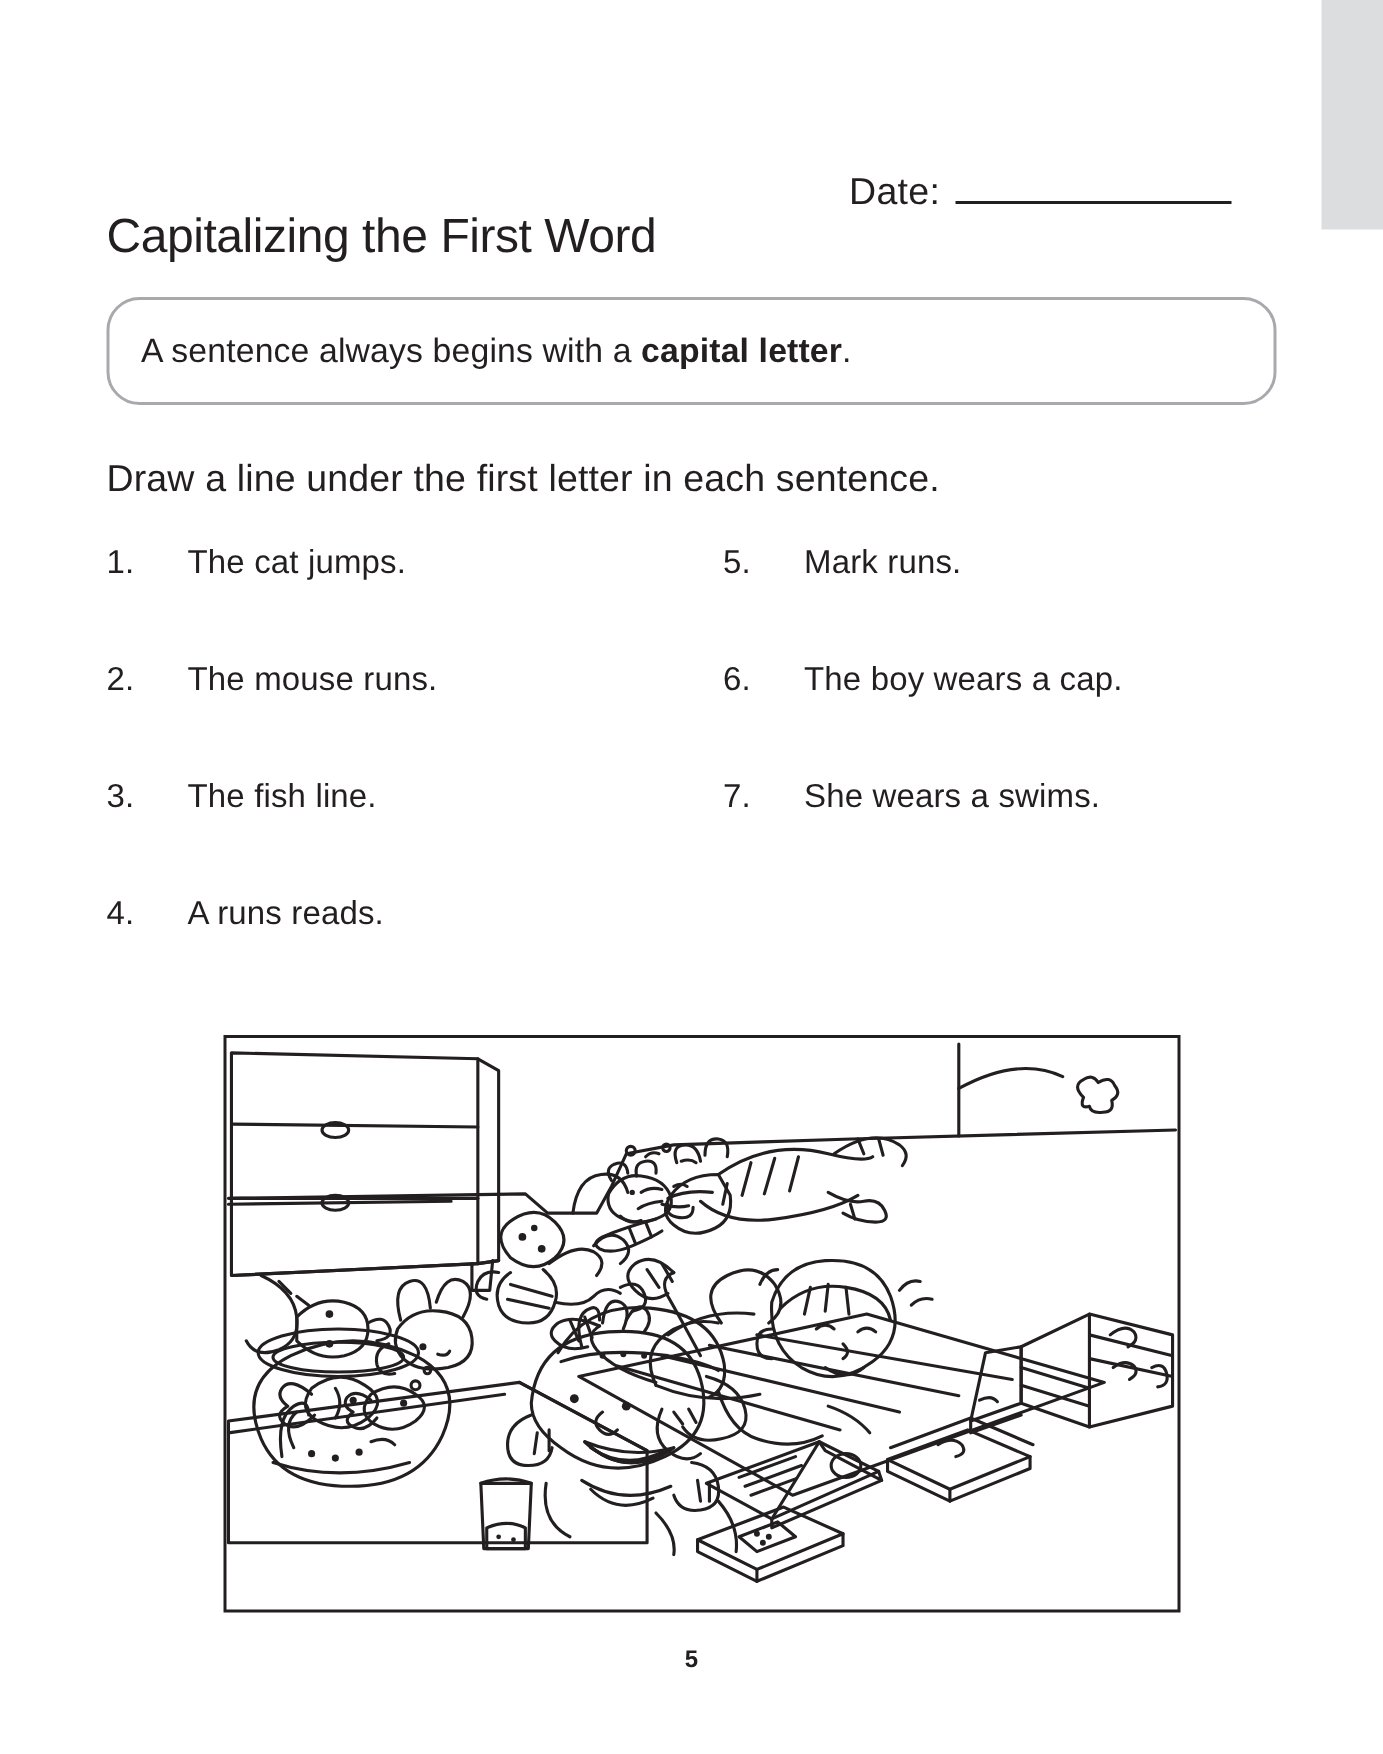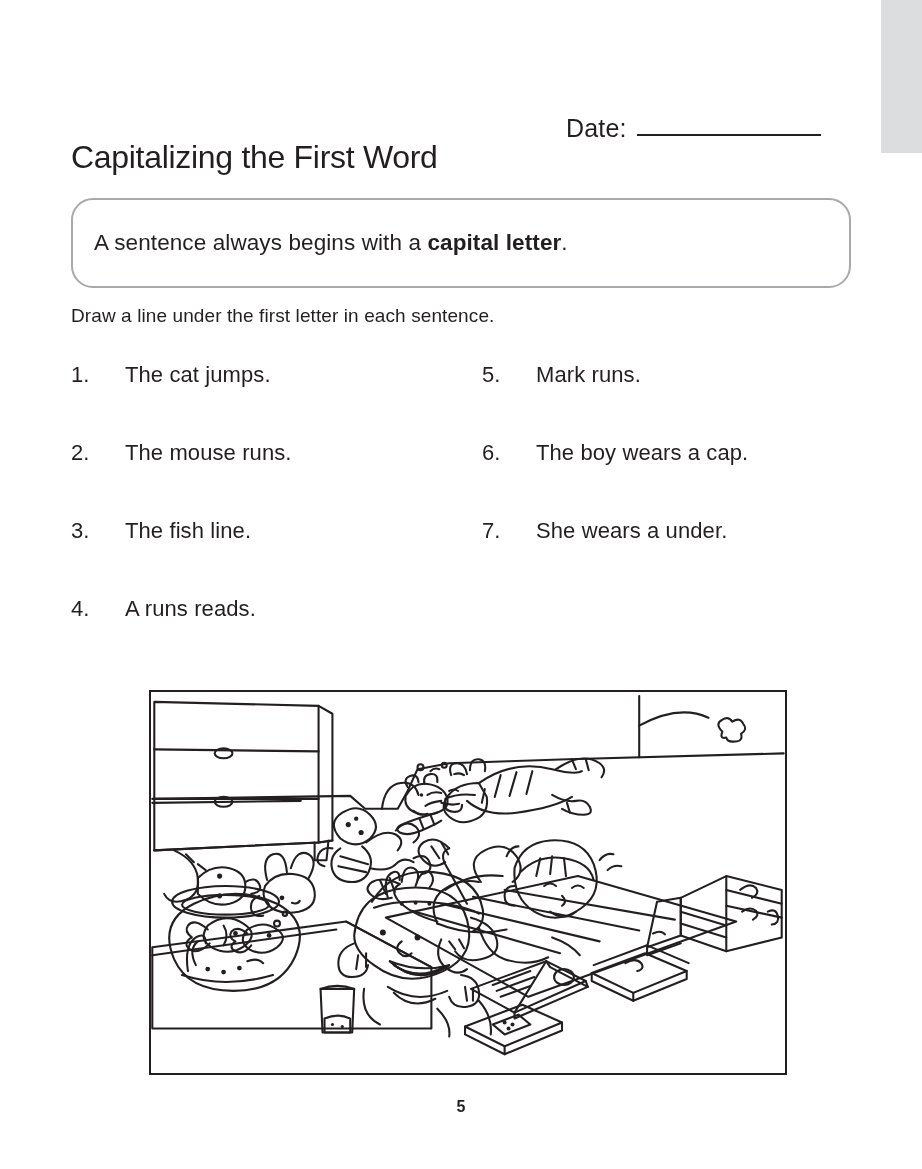--- a/index.html
+++ b/index.html
@@ -60,42 +60,42 @@
     color: #231f20;
     line-height: 1.15;
   }
 
   
   #rule-box {
     position: absolute;
     left: 71px;
     top: 198px;
     width: 780px;
-    height: 90px;
+    height: 72px;
     box-sizing: border-box;
     border: 2.2px solid #a7a9ac;
     border-radius: 22px;
     display: flex;
     align-items: center;
     padding-left: 21px;
   }
   #rule-text {
     font-size: 22.5px;
     color: #231f20;
     line-height: 1.3;
     letter-spacing: .1px;
   }
   #rule-text b { font-weight: 700; }
 
   
   #directions {
     position: absolute;
     left: 71px;
     top: 305px;
-    font-size: 19px;
+    font-size: 25px;
     color: #231f20;
     letter-spacing: .1px;
   }
 
   
   .ex-col {
     position: absolute;
     top: 362px;
   }
   #col-left  { left: 71px;  width: 400px; }
@@ -185,21 +185,21 @@
   <div class="ex-item">
     <span class="ex-num">5.</span>
     <span class="ex-sentence">Mark runs.</span>
   </div>
   <div class="ex-item">
     <span class="ex-num">6.</span>
     <span class="ex-sentence">The boy wears a cap.</span>
   </div>
   <div class="ex-item">
     <span class="ex-num">7.</span>
-    <span class="ex-sentence">She wears a under.</span>
+    <span class="ex-sentence">She wears a swims.</span>
   </div>
 </div>
 
 <div id="illustration">
   <svg viewBox="0 0 638 385" fill="none" stroke="#231f20" stroke-width="2.1" stroke-linecap="round" stroke-linejoin="round">
 
     <path d="M0 108 L200 105 L215 118 L248 118 L258 100 L268 78 L300 72 L360 70 L420 68 L638 62"></path>
     <path d="M0 112 L150 110"></path>
 
     <g>

